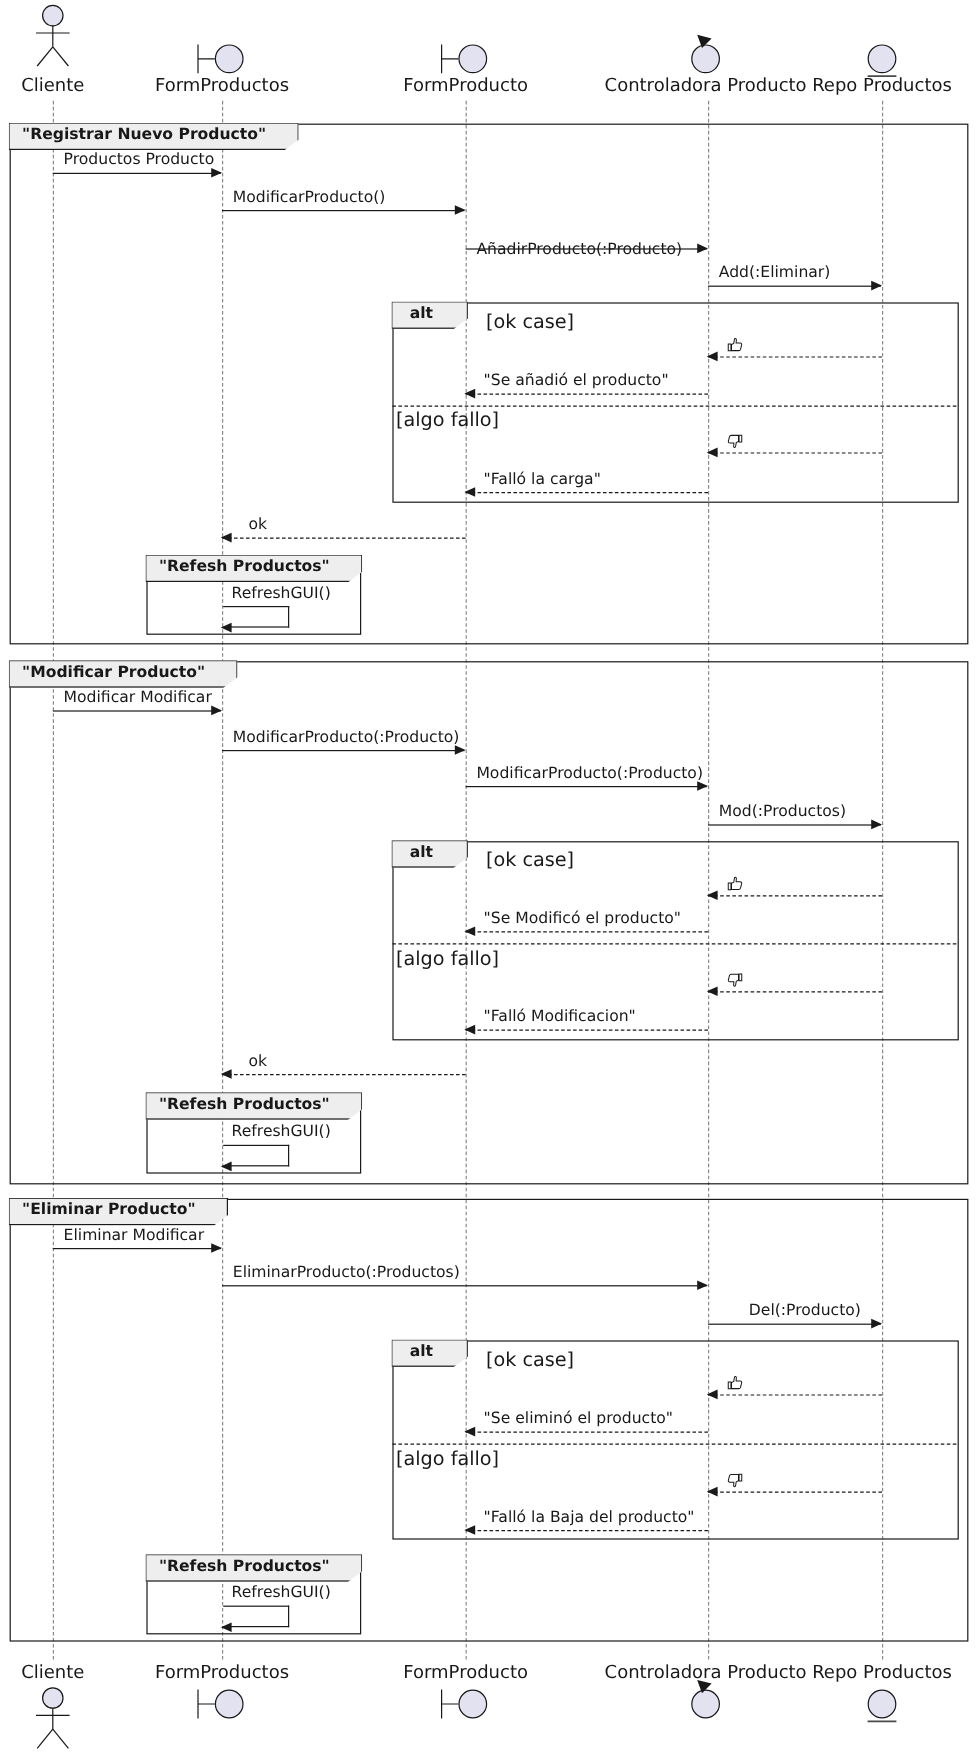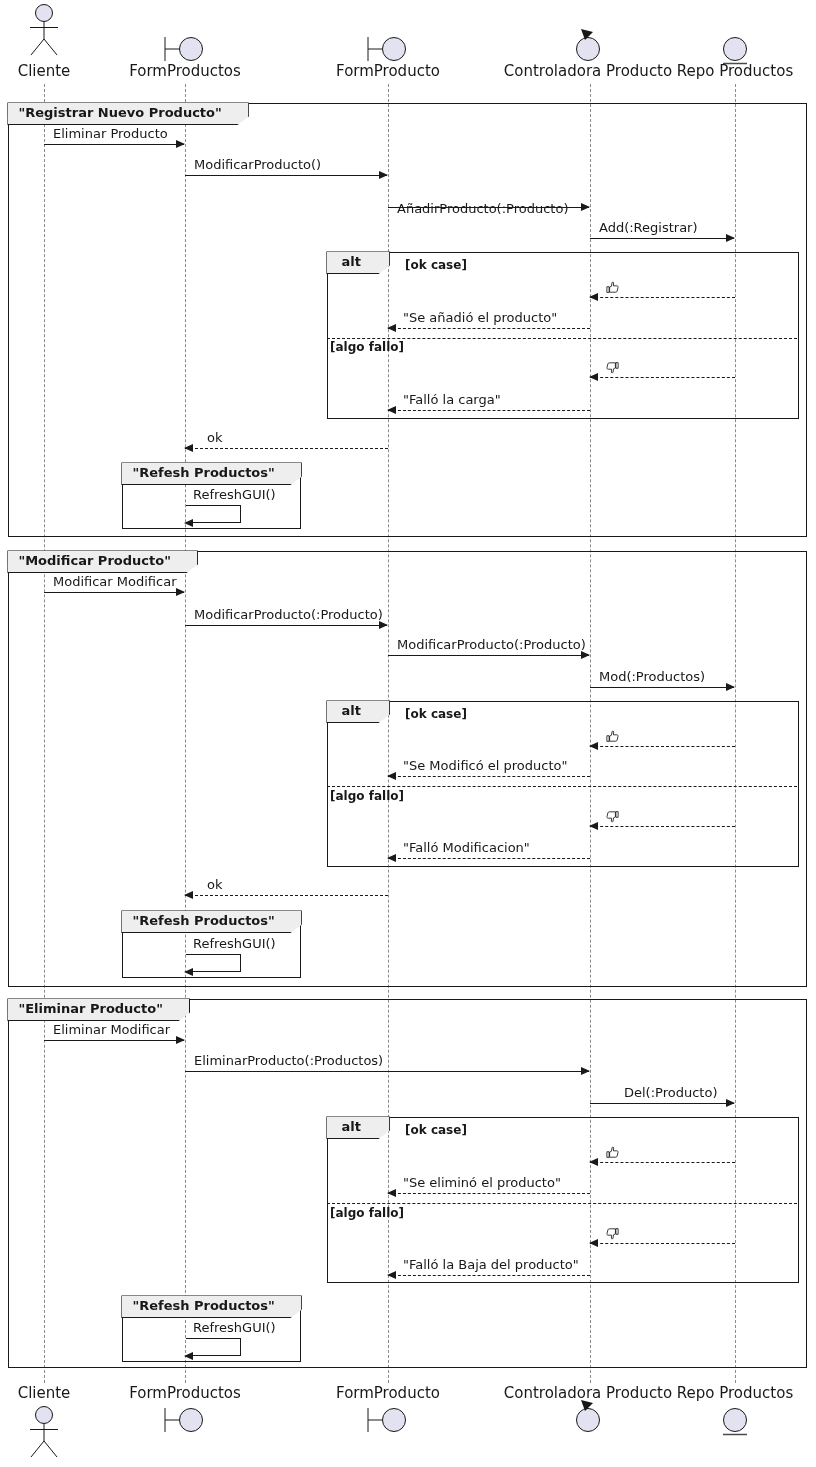--- a/index.html
+++ b/index.html
@@ -6,21 +6,21 @@
   #canvas{position:relative;width:816px;height:1467px;background:#fff;overflow:hidden;
           font-family:"DejaVu Sans","Liberation Sans",sans-serif;color:#181818;}
   .lifeline{position:absolute;width:0;border-left:1px dashed #8a8a8a;}
   .plabel{position:absolute;font-size:15px;white-space:nowrap;transform:translateX(-50%);}
   .icon{position:absolute;line-height:0;}
   .frame{position:absolute;border:1.6px solid #1a1a1a;}
   .tab{position:absolute;left:-1.6px;top:-1.6px;background:#eee;border:1.4px solid #1a1a1a;
        font-weight:bold;font-size:13px;line-height:16px;padding:2px 26px 3px 10px;white-space:nowrap;
        clip-path:polygon(0 0,100% 0,100% calc(100% - 9px),calc(100% - 12px) 100%,0 100%);}
   .alt-tab{padding:2px 28px 3px 14px;}
-  .guard{position:absolute;font-weight:bold;font-size:12px;white-space:nowrap;}
+  .guard{position:absolute;font-weight:normal;font-size:16px;white-space:nowrap;}
   .msg-label{position:absolute;font-size:13px;white-space:nowrap;}
   .arrow{position:absolute;height:0;border-top:1.3px solid #1a1a1a;}
   .arrow.dashed{border-top:1px dashed #1a1a1a;}
   .head{position:absolute;width:0;height:0;border-top:4px solid transparent;border-bottom:4px solid transparent;top:-4.7px;}
   .head.r{right:-1px;border-left:9px solid #1a1a1a;}
   .head.l{left:-1px;border-right:9px solid #1a1a1a;}
   .divider{position:absolute;height:0;border-top:1px dashed #1a1a1a;}
   .selfloop{position:absolute;width:54px;height:16px;border:1.3px solid #1a1a1a;border-left:none;}
   .selfloop .head{top:auto;bottom:-4.7px;left:-2px;border-right:9px solid #1a1a1a;}
 </style>
@@ -74,36 +74,36 @@
   <div class="plabel" style="left:44px;top:62px">Cliente</div>
   <div class="plabel" style="left:185px;top:62px">FormProductos</div>
   <div class="plabel" style="left:388px;top:62px">FormProducto</div>
   <div class="plabel" style="left:588px;top:62px">Controladora Producto</div>
   <div class="plabel" style="left:735px;top:62px">Repo Productos</div>
 
   <div class="frame" style="left:8px;top:103px;width:797px;height:432px">
     <div class="tab">"Registrar Nuevo Producto"</div>
   </div>
 
-  <div class="msg-label" style="left:53px;top:126px">Eliminar Producto</div>
+  <div class="msg-label" style="left:53px;top:126px">Productos Producto</div>
   <div class="arrow" style="left:44px;top:144px;width:140px">
       <i class="head r"></i>
     </div>
 
   <div class="msg-label" style="left:194px;top:157px">ModificarProducto()</div>
   <div class="arrow" style="left:185px;top:175px;width:202px">
       <i class="head r"></i>
     </div>
 
   <div class="msg-label" style="left:397px;top:201px">AñadirProducto(:Producto)</div>
   <div class="arrow" style="left:388px;top:207px;width:201px">
       <i class="head r"></i>
     </div>
 
-  <div class="msg-label" style="left:599px;top:220px">Add(:Registrar)</div>
+  <div class="msg-label" style="left:599px;top:220px">Add(:Eliminar)</div>
   <div class="arrow" style="left:590px;top:238px;width:144px">
       <i class="head r"></i>
     </div>
 
   <div class="frame" style="left:327px;top:252px;width:470px;height:165px">
     <div class="tab alt-tab">alt</div>
   </div>
   <div class="guard" style="left:405px;top:258px">[ok case]</div>
 
   <div class="icon" style="left:605px;top:280px">

